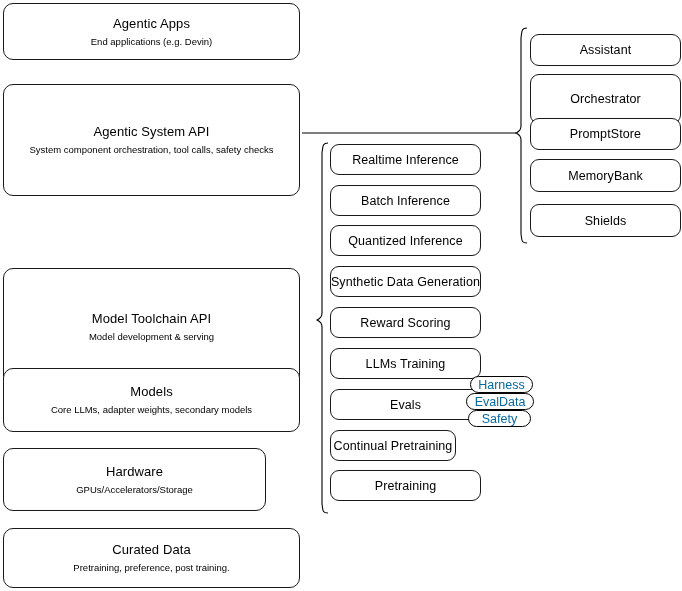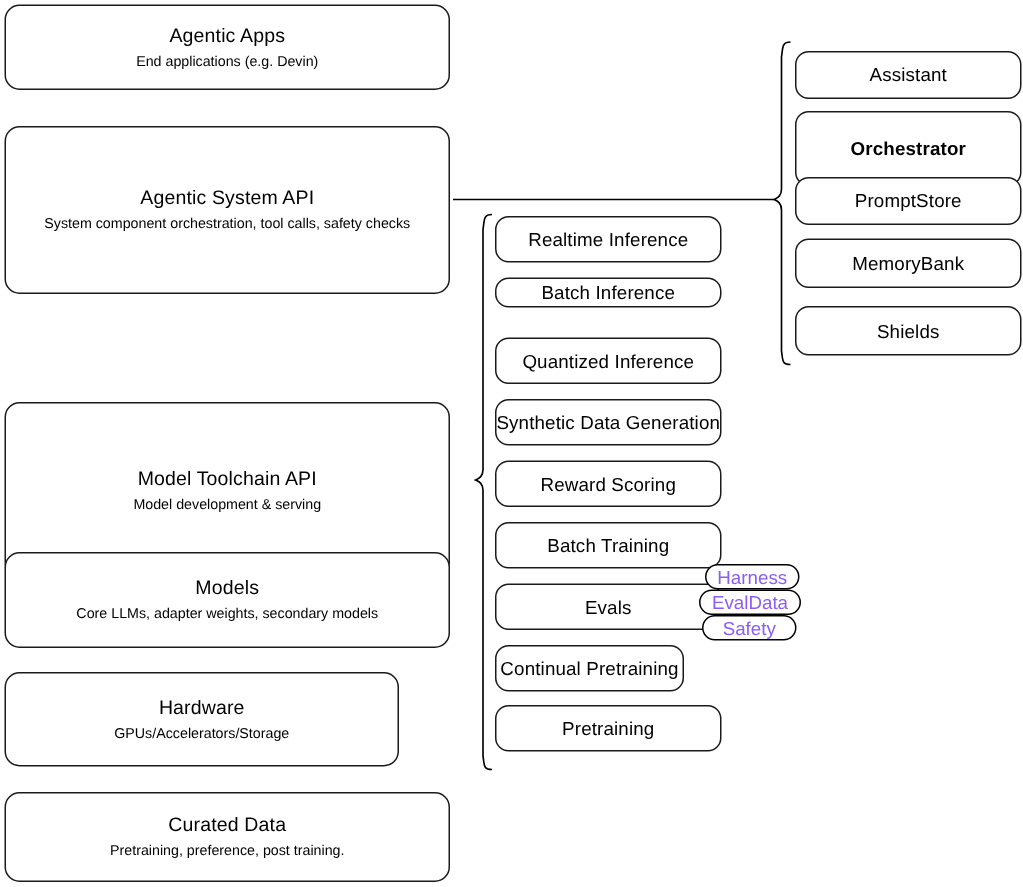--- a/index.html
+++ b/index.html
@@ -54,21 +54,21 @@
   .pill {
     position: absolute;
     box-sizing: border-box;
     border: 1px solid #000000;
     border-radius: 999px;
     background: #ffffff;
     display: flex;
     align-items: center;
     justify-content: center;
     font-size: 12.5px;
-    color: #8b5cf6;
+    color: #0369a1;
     white-space: nowrap;
     text-align: center;
   }
   
   #wires {
     position: absolute;
     left: 0; top: 0;
     width: 682px;
     height: 591px;
     pointer-events: none;
@@ -110,34 +110,34 @@
   </div>
 
   <div class="node layer" style="left:3px; top:528px; width:297px; height:60px;">
     <div class="title">Curated Data</div>
     <div class="subtitle">Pretraining, preference, post training.</div>
   </div>
 
   <div class="node leaf" style="left:330px; top:144px; width:151px; height:31px;">
     <div class="title">Realtime Inference</div>
   </div>
-  <div class="node leaf" style="left:330px; top:185px; width:151px; height:20px;">
+  <div class="node leaf" style="left:330px; top:185px; width:151px; height:31px;">
     <div class="title">Batch Inference</div>
   </div>
   <div class="node leaf" style="left:330px; top:225px; width:151px; height:31px;">
     <div class="title">Quantized Inference</div>
   </div>
   <div class="node leaf" style="left:330px; top:266px; width:151px; height:31px;">
     <div class="title">Synthetic Data Generation</div>
   </div>
   <div class="node leaf" style="left:330px; top:307px; width:151px; height:31px;">
     <div class="title">Reward Scoring</div>
   </div>
   <div class="node leaf" style="left:330px; top:348px; width:151px; height:31px;">
-    <div class="title">Batch Training</div>
+    <div class="title">LLMs Training</div>
   </div>
   <div class="node leaf" style="left:330px; top:389px; width:151px; height:31px;">
     <div class="title">Evals</div>
   </div>
   <div class="node leaf" style="left:330px; top:430px; width:126px; height:31px;">
     <div class="title">Continual Pretraining</div>
   </div>
   <div class="node leaf" style="left:330px; top:470px; width:151px; height:31px;">
     <div class="title">Pretraining</div>
   </div>
@@ -148,21 +148,21 @@
   <div class="pill" style="left:466px; top:393px; width:68px; height:17px;">
     <span>EvalData</span>
   </div>
   <div class="pill" style="left:468px; top:410px; width:63px; height:17px;">
     <span>Safety</span>
   </div>
 
   <div class="node leaf" style="left:530px; top:34px; width:151px; height:32px;">
     <div class="title">Assistant</div>
   </div>
-  <div class="node leaf" style="left:530px; top:74px; width:151px; height:50px;font-weight:bold;">
+  <div class="node leaf" style="left:530px; top:74px; width:151px; height:50px;">
     <div class="title">Orchestrator</div>
   </div>
   <div class="node leaf" style="left:530px; top:118px; width:151px; height:32px;">
     <div class="title">PromptStore</div>
   </div>
   <div class="node leaf" style="left:530px; top:159px; width:151px; height:33px;">
     <div class="title">MemoryBank</div>
   </div>
   <div class="node leaf" style="left:530px; top:204px; width:151px; height:33px;">
     <div class="title">Shields</div>

